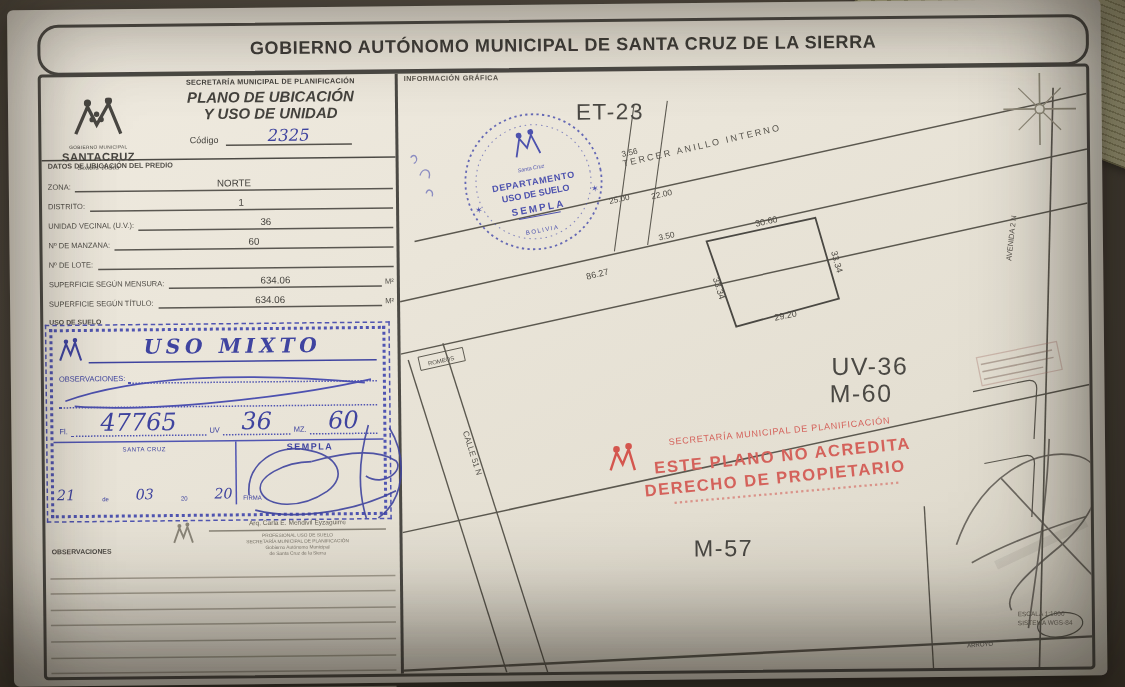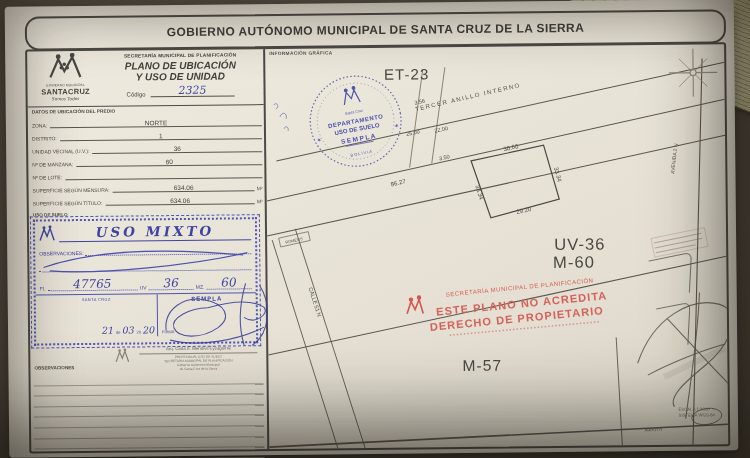--- a/index.html
+++ b/index.html
@@ -17,21 +17,21 @@
     display:flex;align-items:center;justify-content:center;}
   .header-box .t{font-size:12px;font-weight:bold;letter-spacing:.4px;color:#3f3d39;}
   .content-box{position:absolute;left:20px;top:43px;right:8px;bottom:4px;border:2px solid #4c4a45;border-radius:3px;display:flex;}
   .left-col{width:236px;border-right:2px solid #4c4a45;position:relative;}
   .map-col{flex:1;position:relative;}
   .info-label{position:absolute;left:4px;top:2px;font-size:4.8px;font-weight:bold;color:#5b574f;letter-spacing:.3px;z-index:2;}
   .map-svg{position:absolute;inset:0;width:100%;height:100%;}
 
   
   .lp-top{position:absolute;left:0;top:0;width:100%;height:56px;border-bottom:1.5px solid #4c4a45;display:flex;box-sizing:border-box;}
-  .logo-wrap{width:76px;text-align:center;padding-top:2px;color:#4a4843;}
+  .logo-wrap{width:76px;text-align:center;padding-top:14px;color:#4a4843;}
   .logo-wrap .org{font-size:3.2px;letter-spacing:.2px;}
   .logo-wrap .name{font-size:7.5px;font-weight:bold;letter-spacing:.3px;}
   .logo-wrap .tag{font-size:4.2px;font-style:italic;font-family:"DejaVu Serif",serif;}
   .head-wrap{flex:1;text-align:center;padding:3px 6px 0 0;color:#45433e;}
   .head-wrap .sec{font-size:4.8px;font-weight:bold;letter-spacing:.2px;}
   .head-wrap .tt{font-size:10px;font-weight:900;font-style:italic;line-height:1.12;margin-top:2px;}
   .codigo{margin-top:3px;display:flex;justify-content:center;align-items:flex-end;gap:5px;}
   .codigo .cl{font-size:6px;}
   .codigo .cv{font-family:"DejaVu Serif",serif;font-style:italic;font-size:11px;color:#3f449f;border-bottom:1px solid #55524c;width:84px;text-align:center;line-height:1;}
   .lp-datos{position:absolute;top:58px;left:4px;right:2px;height:101px;color:#514e48;}
@@ -44,26 +44,26 @@
   .lp-uso-label{position:absolute;top:161px;left:4px;font-size:4.6px;font-weight:bold;color:#514e48;}
   .lp-stamp{position:absolute;top:168px;left:4px;right:8px;height:126px;color:#3f44a0;
     border:2px dotted #5055b2;outline:1px dashed #5055b2;outline-offset:2px;box-sizing:border-box;}
   .st-row1{display:flex;align-items:center;gap:3px;padding:2px 4px 0 3px;height:20px;}
   .st-title{flex:1;text-align:center;font-family:"DejaVu Serif",serif;font-weight:bold;font-style:italic;font-size:13.5px;letter-spacing:3px;border-bottom:1.5px solid #3f44a0;padding-bottom:1px;}
   .st-obs{display:flex;align-items:flex-end;padding:0 4px;height:13px;font-size:5px;}
   .st-obs .dl{flex:1;border-bottom:.8px dotted #5055b2;margin-left:2px;}
   .st-sq{position:relative;height:15px;margin:0 4px;border-bottom:.8px dotted #5055b2;}
   .st-sq svg{position:absolute;left:-2px;top:-12px;width:102%;height:30px;overflow:visible;}
   .st-fl{display:flex;align-items:flex-end;gap:2px;padding:2px 4px 0;height:17px;font-size:5px;}
-  .st-fl .hw{font-family:"DejaVu Serif",serif;font-style:italic;font-size:12px;color:#3f449f;border-bottom:1px dotted #5055b2;text-align:center;line-height:1;}
+  .st-fl .hw{font-family:"DejaVu Serif",serif;font-style:italic;font-size:16px;color:#3f449f;border-bottom:1px dotted #5055b2;text-align:center;line-height:1;}
   .st-fl .w2{flex:2;} .st-fl .w1{flex:1;}
   .st-bottom{display:flex;border-top:1px solid #5055b2;height:42px;margin-top:3px;}
   .cell-l{width:55%;border-right:1px solid #5055b2;position:relative;}
   .cell-l .city{font-size:4px;text-align:center;margin-top:2px;letter-spacing:.4px;}
-  .date-row{position:absolute;bottom:2px;left:2px;right:2px;display:flex;align-items:flex-end;justify-content:flex-end;gap:2px;}
+  .date-row{position:absolute;bottom:2px;left:2px;right:2px;display:flex;align-items:flex-end;justify-content:space-between;gap:2px;}
   .date-row .hw{font-family:"DejaVu Serif",serif;font-style:italic;font-size:9.5px;color:#3f449f;line-height:1;}
   .date-row .pr{font-size:4px;}
   .cell-r{flex:1;position:relative;}
   .cell-r .office{font-size:6px;font-weight:bold;text-align:center;letter-spacing:1px;margin-top:2px;}
   .cell-r .firma{position:absolute;bottom:2px;left:4px;font-size:4px;}
   .sig-svg{position:absolute;right:-14px;top:-16px;width:110px;height:78px;overflow:visible;z-index:3;}
   .lp-signatory{position:absolute;top:296px;left:84px;right:3px;display:flex;gap:3px;z-index:1;}
   .sg-block{flex:1;text-align:center;color:#7a756a;line-height:1.3;}
   .sg-name{font-size:4.4px;color:#6a655a;}
   .sg-hr{border-top:.6px solid #8a8578;margin:1px 6px;}

